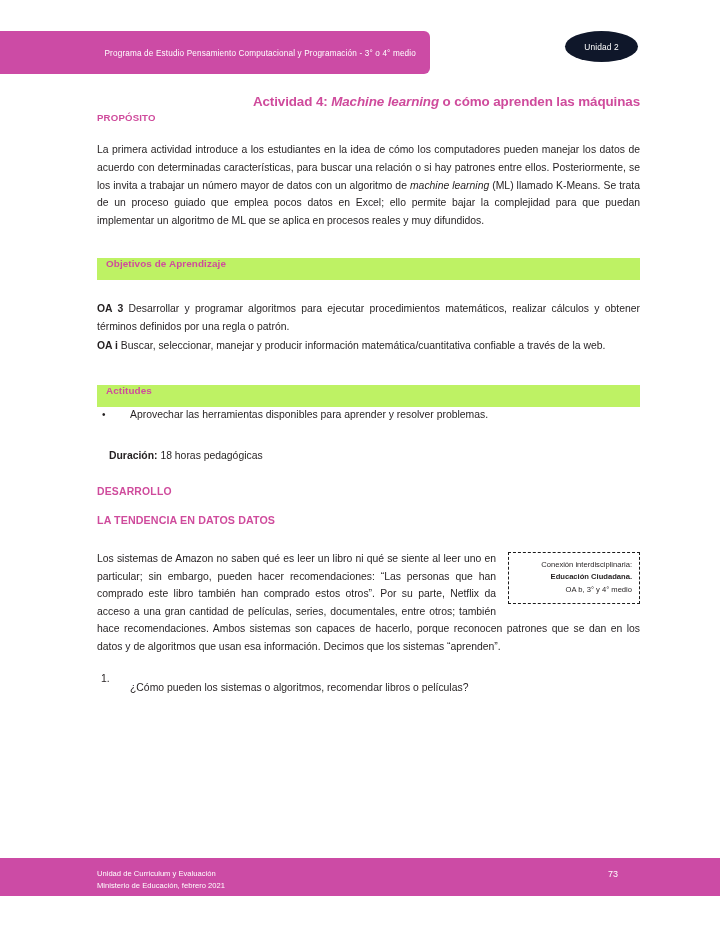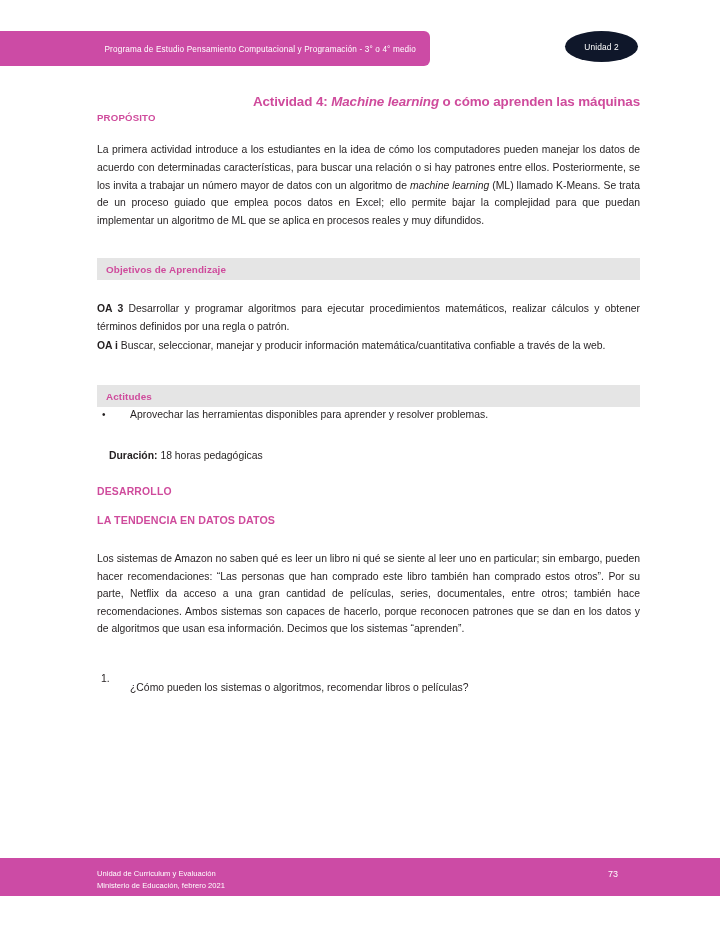--- a/index.html
+++ b/index.html
@@ -15,21 +15,21 @@
     color: #221f1f;
     overflow: hidden;
   }
 
   
   .header-band {
     position: absolute;
     left: 0;
     top: 31px;
     width: 430px;
-    height: 35px;
+    height: 43px;
     background: #cc4ba5;
     border-top-right-radius: 6px;
     border-bottom-right-radius: 6px;
   }
   .header-band-text {
     position: absolute;
     right: 14px;
     top: 50%;
     transform: translateY(-50%);
     color: #ffffff;
@@ -99,23 +99,22 @@
     color: #231f20;
   }
   .proposito-body .ital { font-style: italic; }
 
   
   .band-heading {
     position: absolute;
     left: 0;
     width: 543px;
     height: 22px;
-    background: #e5e5e5;
+    background: #bef264;
     display: flex;
-    align-items: center;
   }
   .band-heading span {
     padding-left: 9px;
     color: #cf4b9c;
     font-size: 9.9px;
     font-weight: bold;
     letter-spacing: 0.1px;
   }
   #band-oa  { top: 258px; }
   #band-act { top: 385px; }
@@ -291,20 +290,25 @@
     <span class="attitude-bullet">•</span>
     <span class="attitude-text">Aprovechar las herramientas disponibles para aprender y resolver problemas.</span>
   </div>
 
   <p class="duracion"><b>Duración:</b><span> 18 horas pedagógicas</span></p>
 
   <div class="desarrollo-heading">DESARROLLO</div>
   <div class="tendencia-heading">LA TENDENCIA EN DATOS DATOS</div>
 
   <div class="body-wrap">
+    <div class="conexion-box">
+      <div class="cx-line1">Conexión interdisciplinaria:</div>
+      <div class="cx-line2">Educación Ciudadana.</div>
+      <div class="cx-line3">OA b, 3° y 4° medio</div>
+    </div>
     <span>Los sistemas de Amazon no saben qué es leer un libro ni qué se siente al leer uno en particular; sin embargo, pueden hacer recomendaciones: “Las personas que han comprado este libro también han comprado estos otros”. Por su parte, Netflix da acceso a una gran cantidad de películas, series, documentales, entre otros; también hace recomendaciones. Ambos sistemas son capaces de hacerlo, porque reconocen patrones que se dan en los datos y de algoritmos que usan esa información. Decimos que los sistemas “aprenden”.</span>
   </div>
 
   <div class="question-list">
     <span class="q-num">1.</span>
     <span class="q-text">¿Cómo pueden los sistemas o algoritmos, recomendar libros o películas?</span>
   </div>
 
 </div>
 

